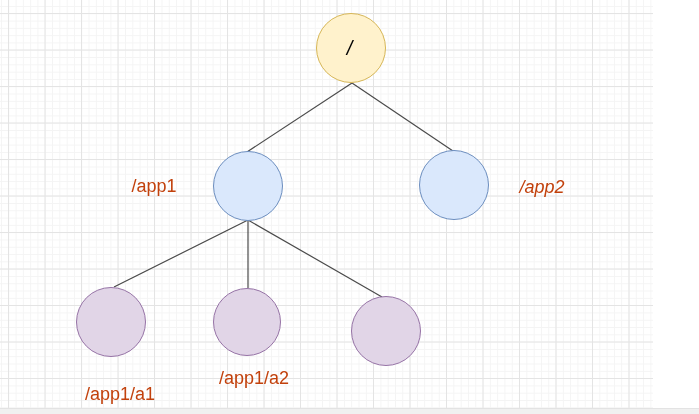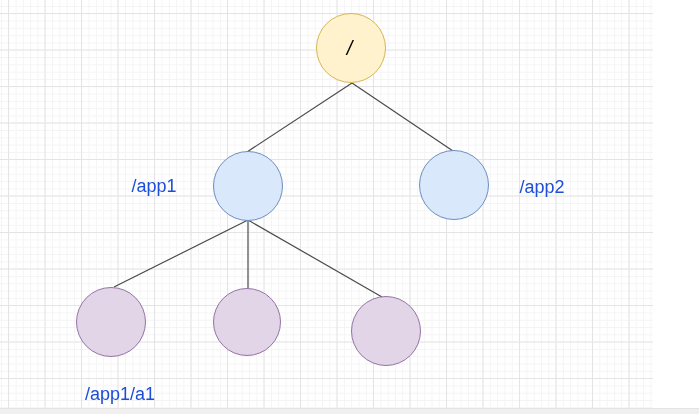--- a/index.html
+++ b/index.html
@@ -46,25 +46,25 @@
     font-style: italic;
     color: #000000;
     line-height: 1;
     padding-right: 3px;
   }
 
   .node-label {
     position: absolute;
     transform: translate(-50%, -50%);
     font-size: 18px;
-    color: #1d4ed8;
+    color: #c2410c;
     white-space: nowrap;
   }
   .label-app1 { left: 154px; top: 186px; }
-  .label-app2 { left: 542px; top: 187px; }
+  .label-app2 { left: 542px; top: 187px; font-style: italic; }
   .label-a1   { left: 120px; top: 394px; }
   .label-a2   { left: 254px; top: 378px; }
   .label-a3   { left: 378px; top: 378px; }
 
   .hscrollbar {
     position: absolute; left: 0; bottom: 0;
     width: 699px; height: 6px;
     background: #f0f0f0;
     border-top: 1px solid #e3e3e3;
   }
@@ -89,15 +89,16 @@
 
   <div class="node node-app1" style="background-color: rgb(218, 232, 252); border-color: rgb(108, 142, 191);"></div>
   <div class="node node-app2" style="background-color: rgb(218, 232, 252); border-color: rgb(108, 142, 191);"></div>
   <div class="node node-a1" style="background-color: rgb(225, 213, 231); border-color: rgb(150, 115, 166);"></div>
   <div class="node node-a2" style="background-color: rgb(225, 213, 231); border-color: rgb(150, 115, 166);"></div>
   <div class="node node-a3" style="background-color: rgb(225, 213, 231); border-color: rgb(150, 115, 166);"></div>
 
   <div class="node-label label-app1">/app1</div>
   <div class="node-label label-app2">/app2</div>
   <div class="node-label label-a1">/app1/a1</div>
+  <div class="node-label label-a2">/app1/a2</div>
 
   <div class="hscrollbar"></div>
 </div>
 
 </body></html>

